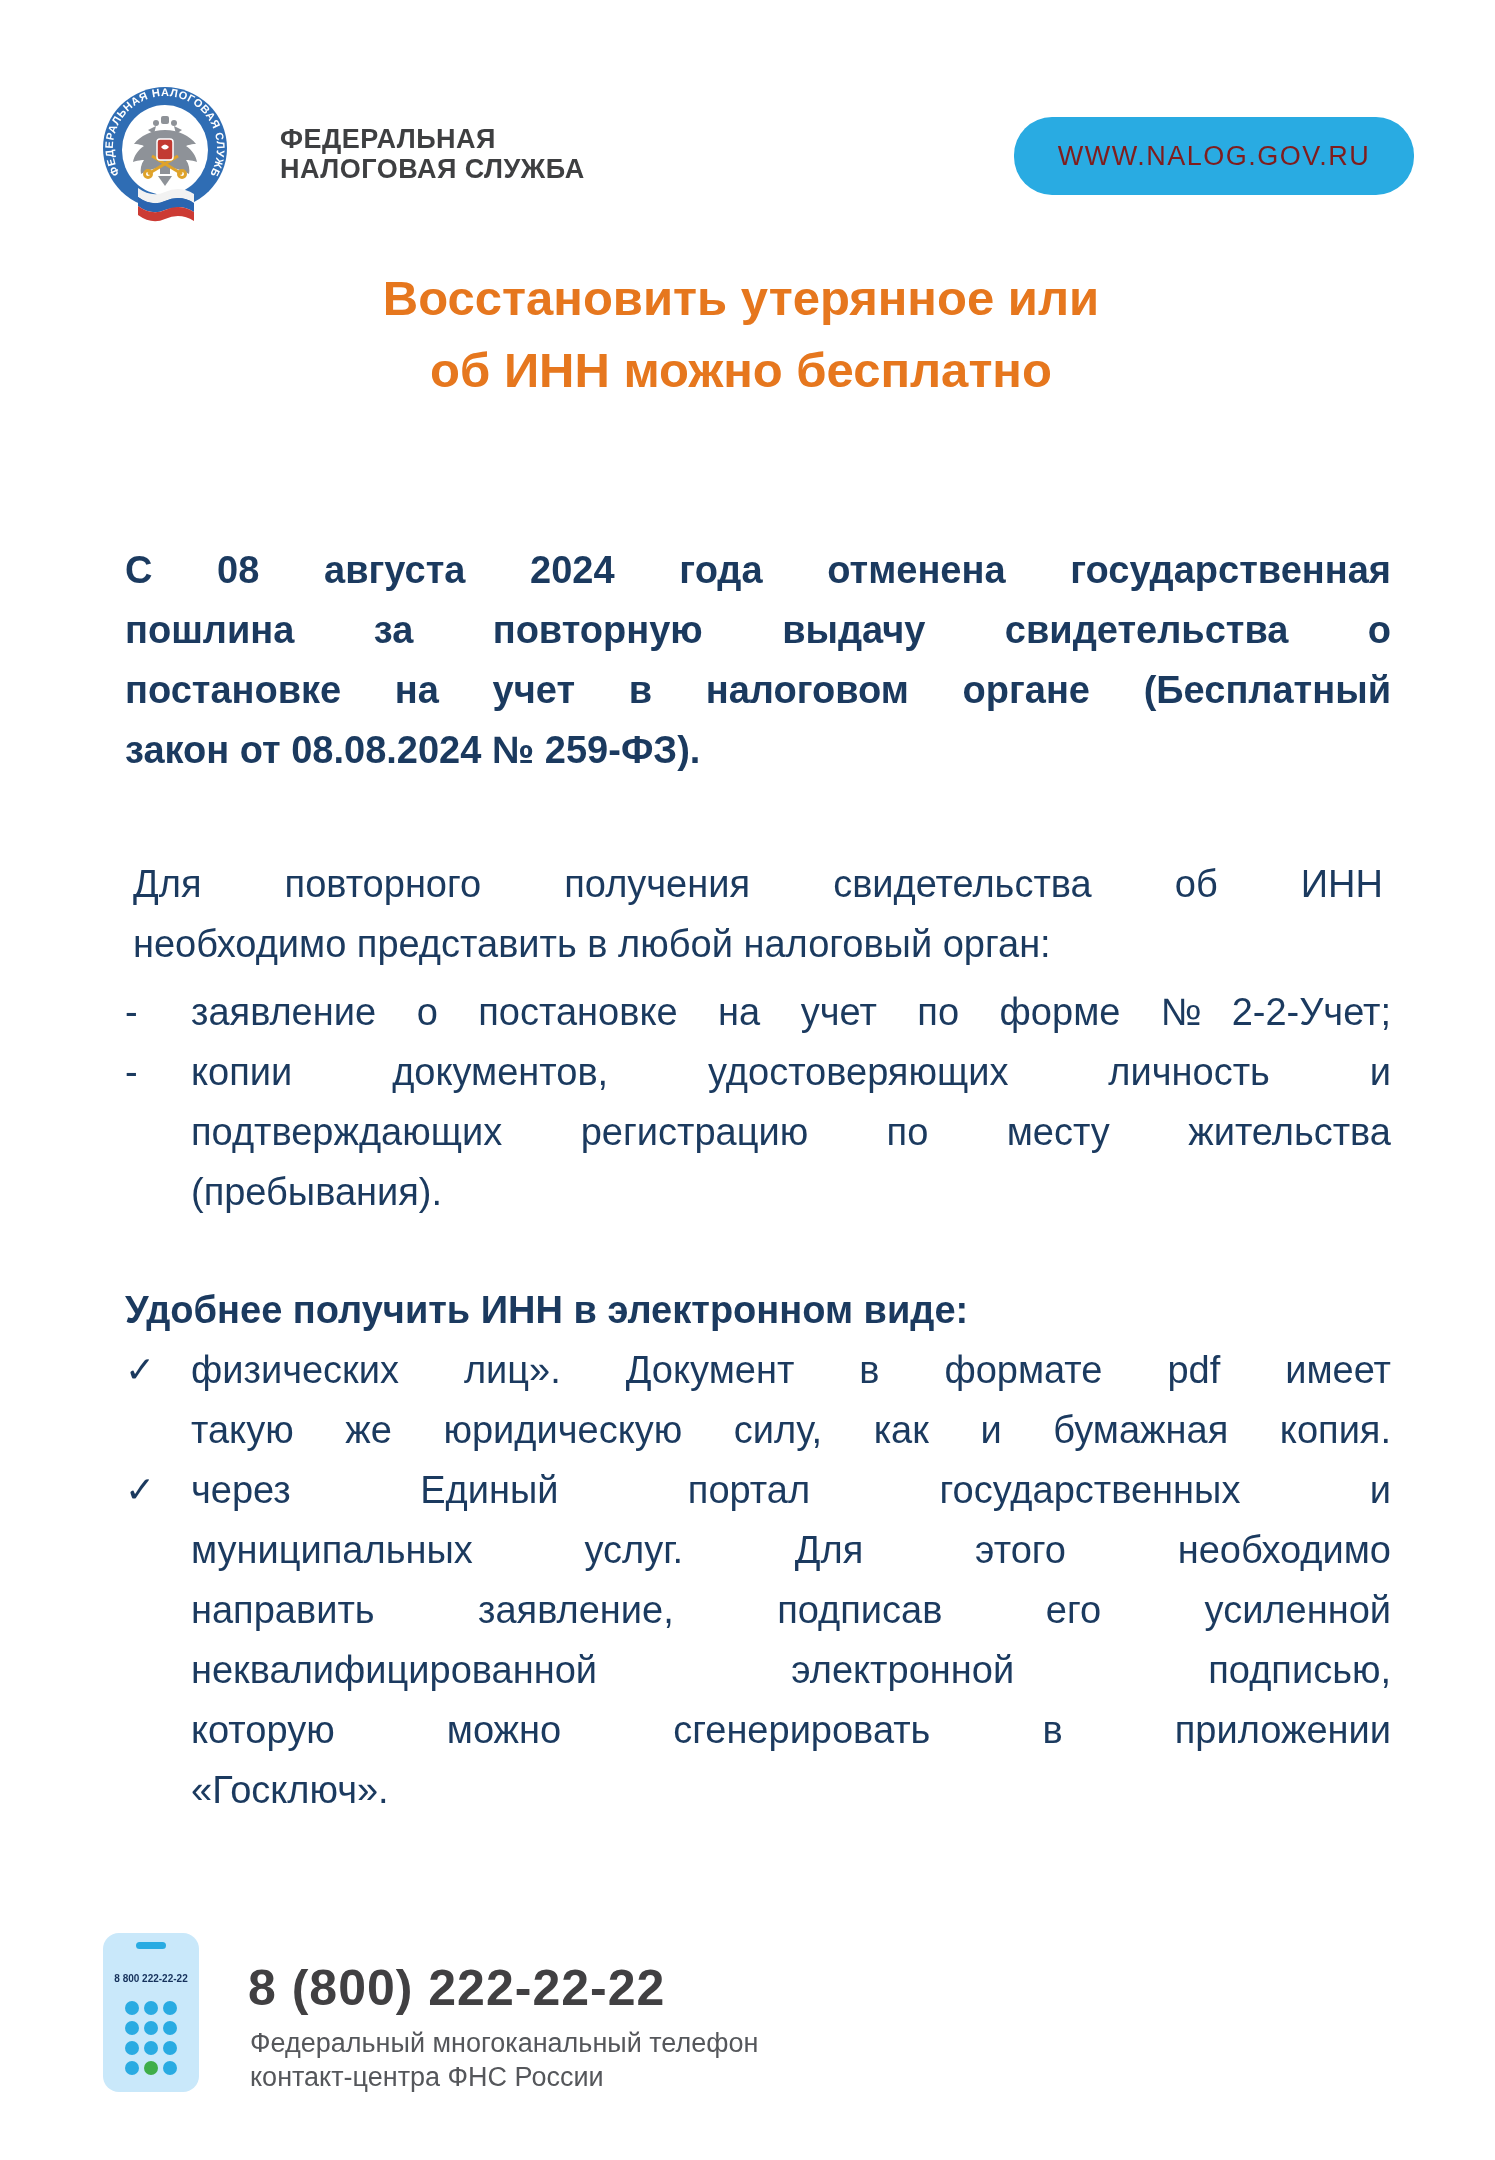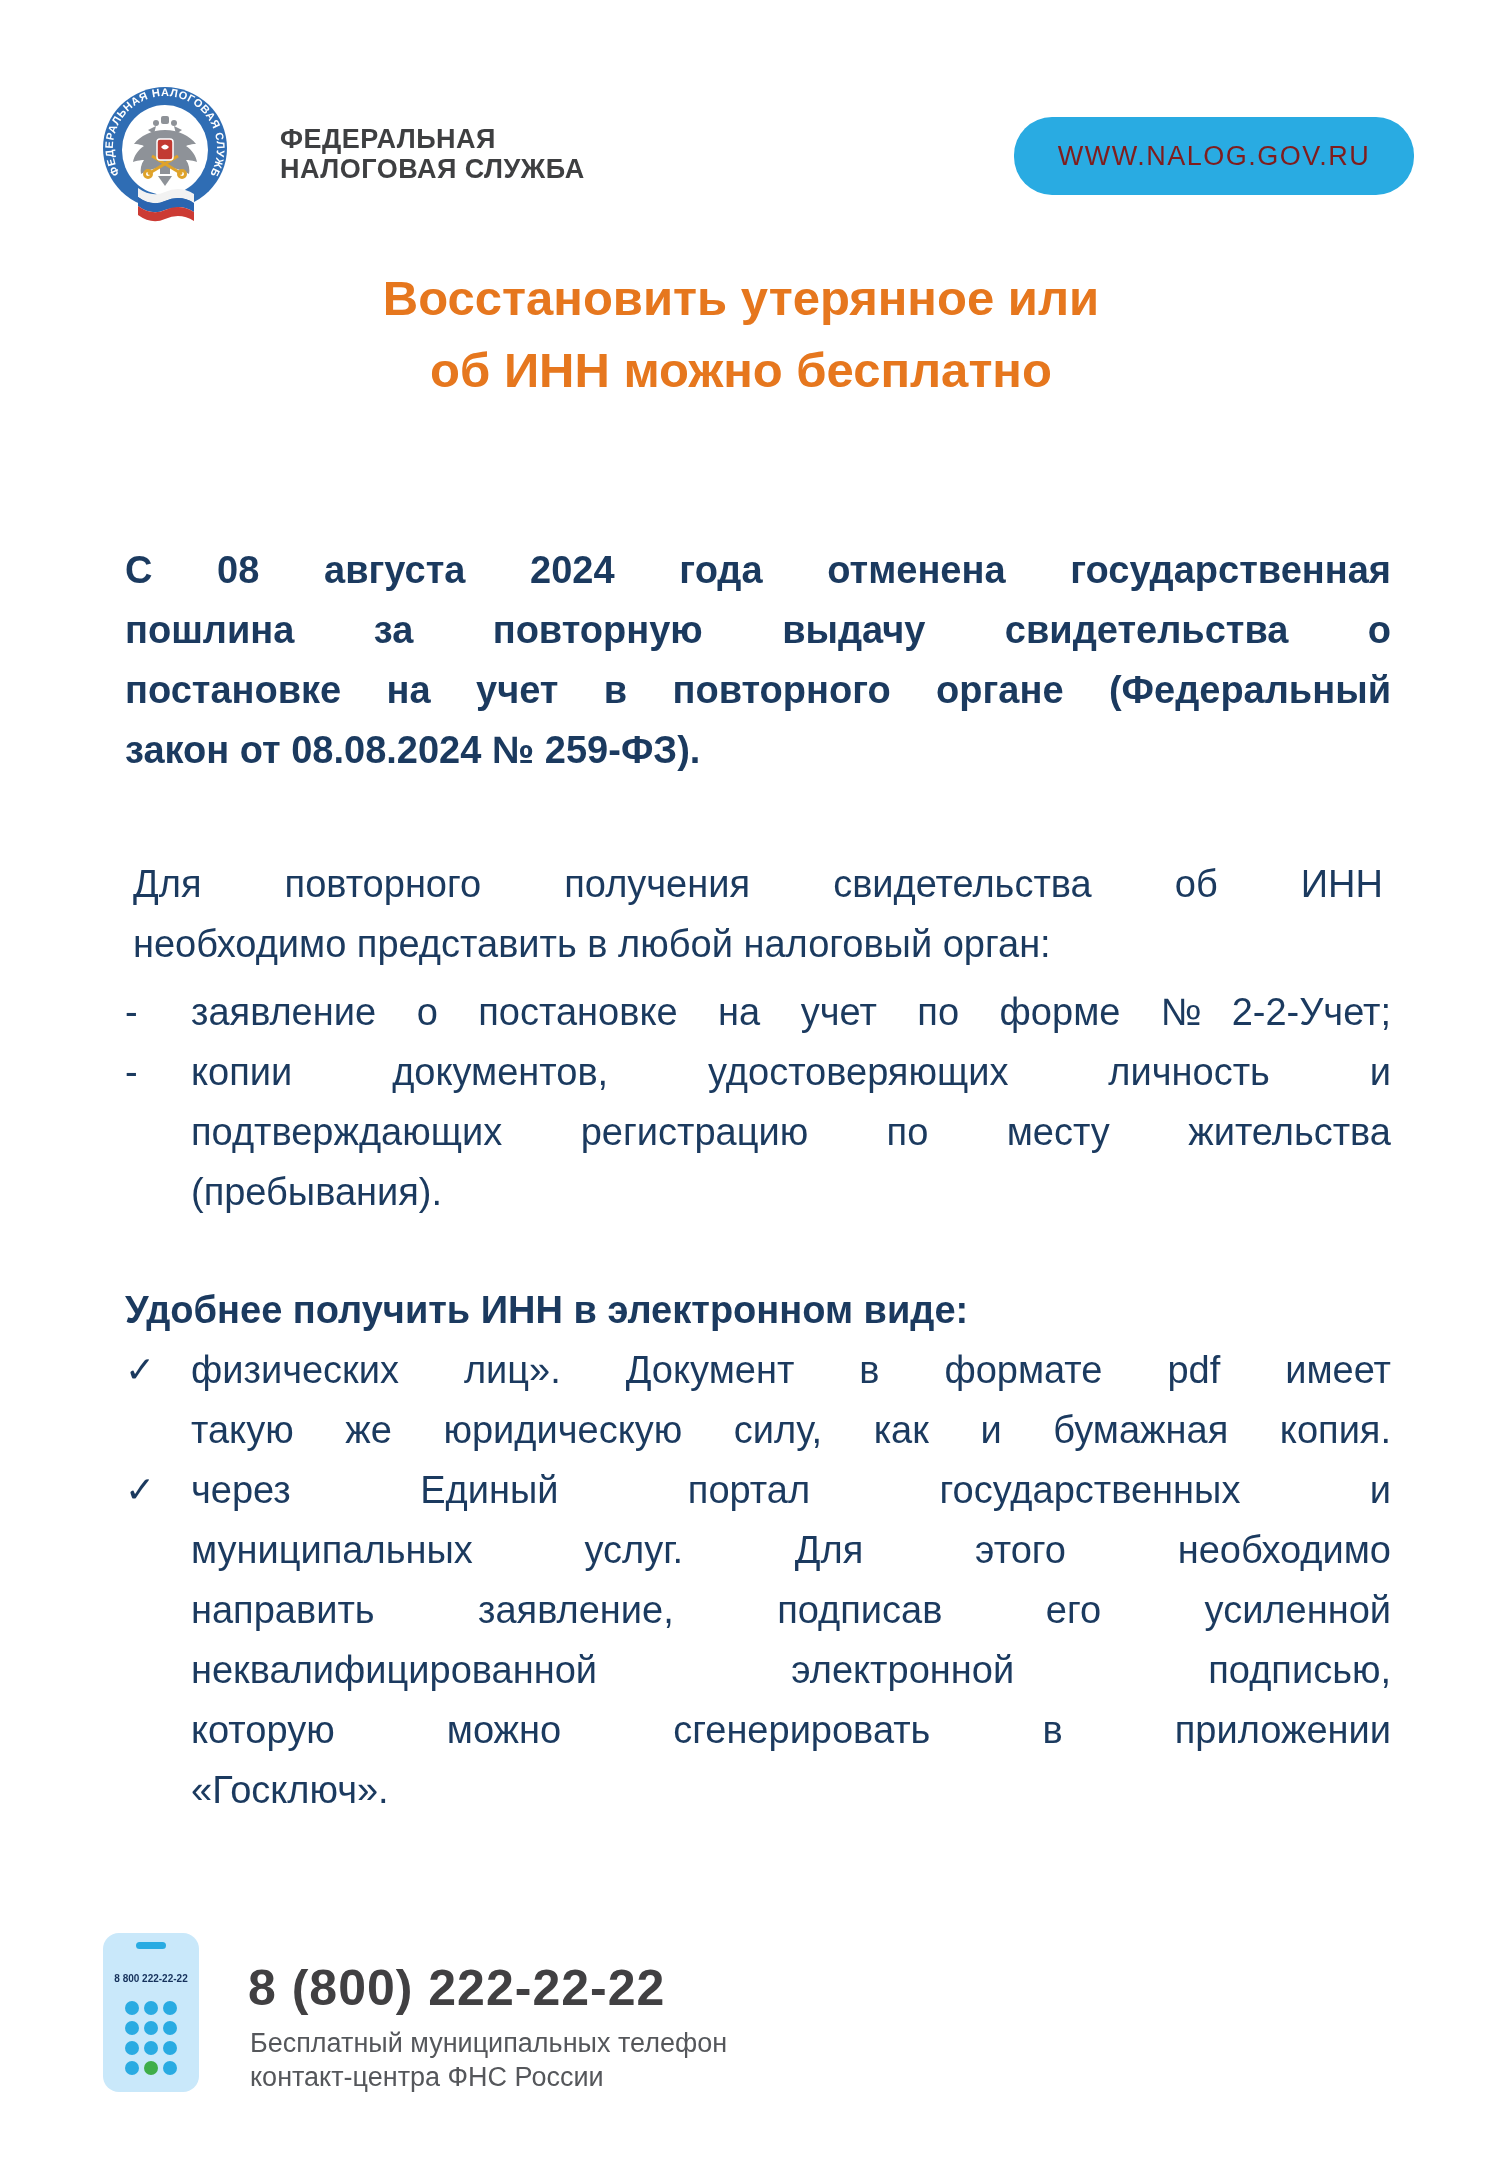--- a/index.html
+++ b/index.html
@@ -103,21 +103,21 @@
   <div class="poster-title">
     <div>Восстановить утерянное или</div>
     <div>об ИНН можно бесплатно</div>
   </div>
 
   <div class="content">
 
     <div class="intro">
       <div class="jline">С 08 августа 2024 года отменена государственная</div>
       <div class="jline">пошлина за повторную выдачу свидетельства о</div>
-      <div class="jline">постановке на учет в повторного органе (Федеральный</div>
+      <div class="jline">постановке на учет в налоговом органе (Бесплатный</div>
       <div class="jline left">закон от 08.08.2024 № 259-ФЗ).</div>
     </div>
 
     <div class="lead">
       <div class="jline">Для повторного получения свидетельства об ИНН</div>
       <div class="jline left">необходимо представить в любой налоговый орган:</div>
     </div>
 
     <ul class="plain">
       <li class="b-item">
@@ -169,17 +169,17 @@
         <circle cx="68" cy="116" r="7"></circle>
       <circle cx="30" cy="136" r="7"></circle>
         <circle cx="49" cy="136" r="7" fill="#3fae49"></circle>
         <circle cx="68" cy="136" r="7"></circle>
     </g>
   </svg>
 
   <div class="phone-number">8 (800) 222-22-22</div>
 
   <div class="phone-desc">
-    <div>Бесплатный муниципальных телефон</div>
+    <div>Федеральный многоканальный телефон</div>
     <div>контакт-центра ФНС России</div>
   </div>
 
 </div>
 
 </body></html>

